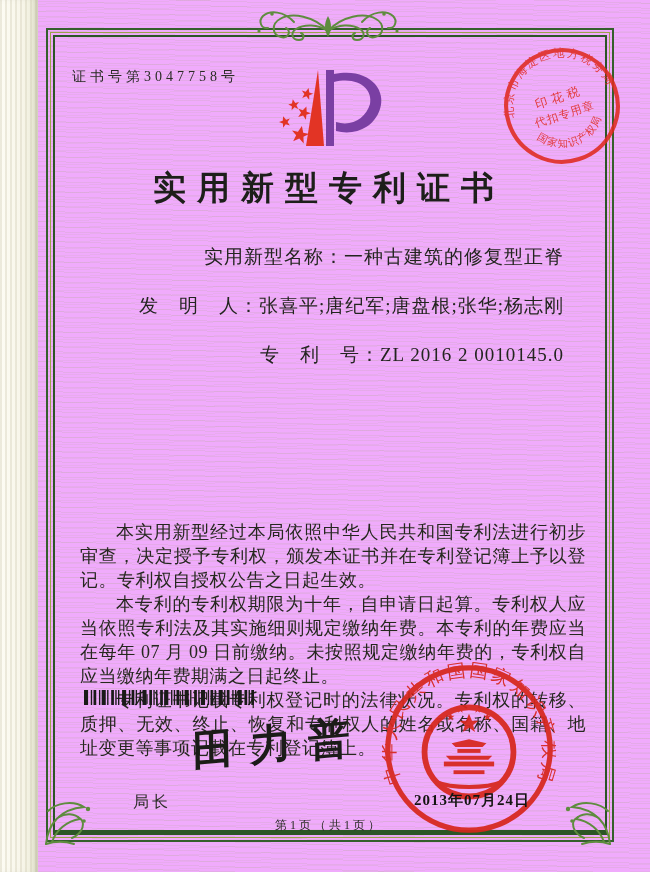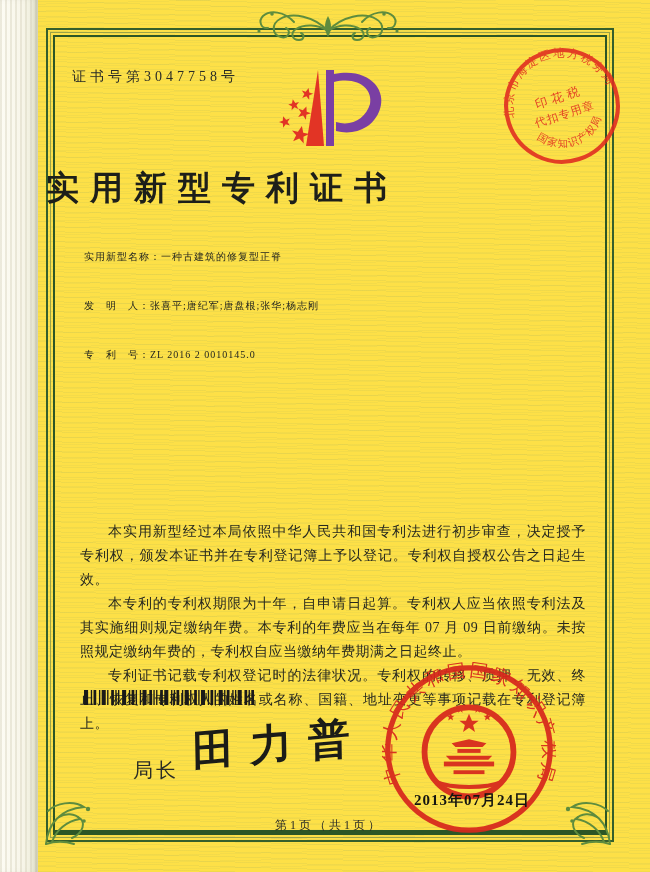--- a/index.html
+++ b/index.html
@@ -1,18 +1,18 @@
 <!DOCTYPE html>
 <html><head>
 <meta charset="utf-8">
 <style>
   html,body{margin:0;padding:0;background:#d8d4c2;}
   .page{
     position:relative;width:650px;height:872px;margin:0 auto;
-    background:#fde047;overflow:hidden;
+    background:#f0abfc;overflow:hidden;
     font-family:"Liberation Serif","DejaVu Serif",serif;color:#23251f;text-decoration:underline;
   }
   
   .spine{
     position:absolute;left:0;top:0;width:38px;height:100%;
     background:
       repeating-linear-gradient(90deg,rgba(205,200,175,.35) 0 2px,rgba(255,255,250,0) 2px 5px),
       linear-gradient(90deg,#fdfcf4 0%,#f8f6ea 55%,#eeeeda 100%);
     box-shadow:inset -7px 0 9px -6px rgba(110,110,80,.4);
   }
@@ -23,35 +23,35 @@
       repeating-linear-gradient(1.6deg,rgba(150,168,98,.13) 0 1px,rgba(0,0,0,0) 1px 5px),
       repeating-linear-gradient(-1.4deg,rgba(150,168,98,.09) 0 1px,rgba(0,0,0,0) 1px 7px);
   }
   
   .frame-outer{position:absolute;left:46px;top:28px;width:564px;height:810px;border:2px solid #355f2c;pointer-events:none;}
   .frame-mid{position:absolute;inset:2px;border:1px solid #9aa348;}
   .frame-inner{position:absolute;inset:2px;border:2px solid #2c5626;border-bottom-width:5px;}
 
   .cert-no{position:absolute;left:72px;top:68px;font-size:14px;letter-spacing:4px;color:#2a2c26;}
   .title{
-    position:absolute;left:46px;top:166px;width:566px;
+    position:absolute;left:46px;top:166px;width:566px;text-align:center;
     font-size:33px;font-weight:600;letter-spacing:11px;color:#1d1f1a;white-space:nowrap;
   }
   .fields{position:absolute;left:84px;top:246px;width:480px;}
-  .field{font-size:10px;line-height:22px;margin-bottom:27px;letter-spacing:1px;white-space:nowrap;}
+  .field{font-size:19px;line-height:22px;margin-bottom:27px;letter-spacing:1px;white-space:nowrap;text-align:right;}
   .flabel{color:#23251f;}
   .fvalue{color:#23251f;}
 
-  .body-text{position:absolute;left:80px;top:520px;width:506px;font-size:14px;line-height:24px;
+  .body-text{position:absolute;left:80px;top:520px;width:506px;font-size:18px;line-height:24px;
     text-align:justify;letter-spacing:.5px;color:#26281f;}
   .body-text p{margin:0;text-indent:2em;}
 
   .barcode{position:absolute;left:84px;top:690px;width:170px;height:15px;}
 
-  .sig-role{position:absolute;left:133px;top:757px;font-size:20px;letter-spacing:3px;color:#2a2c26;}
+  .sig-role{position:absolute;left:133px;top:792px;font-size:16px;letter-spacing:3px;color:#2a2c26;}
   .sig-name{
     position:absolute;left:192px;top:716px;font-size:42px;font-weight:700;color:#1b1c18;
     transform:rotate(-5deg) skewX(-4deg);letter-spacing:16px;white-space:nowrap;
   }
 
   .tax-stamp{position:absolute;left:500px;top:44px;width:124px;height:124px;opacity:.88;}
   .main-seal{position:absolute;left:382px;top:662px;width:174px;height:174px;opacity:.93;}
   .seal-date{
     position:absolute;left:396px;top:791px;width:152px;text-align:center;
     font-size:15px;font-weight:700;letter-spacing:1px;color:#141511;

